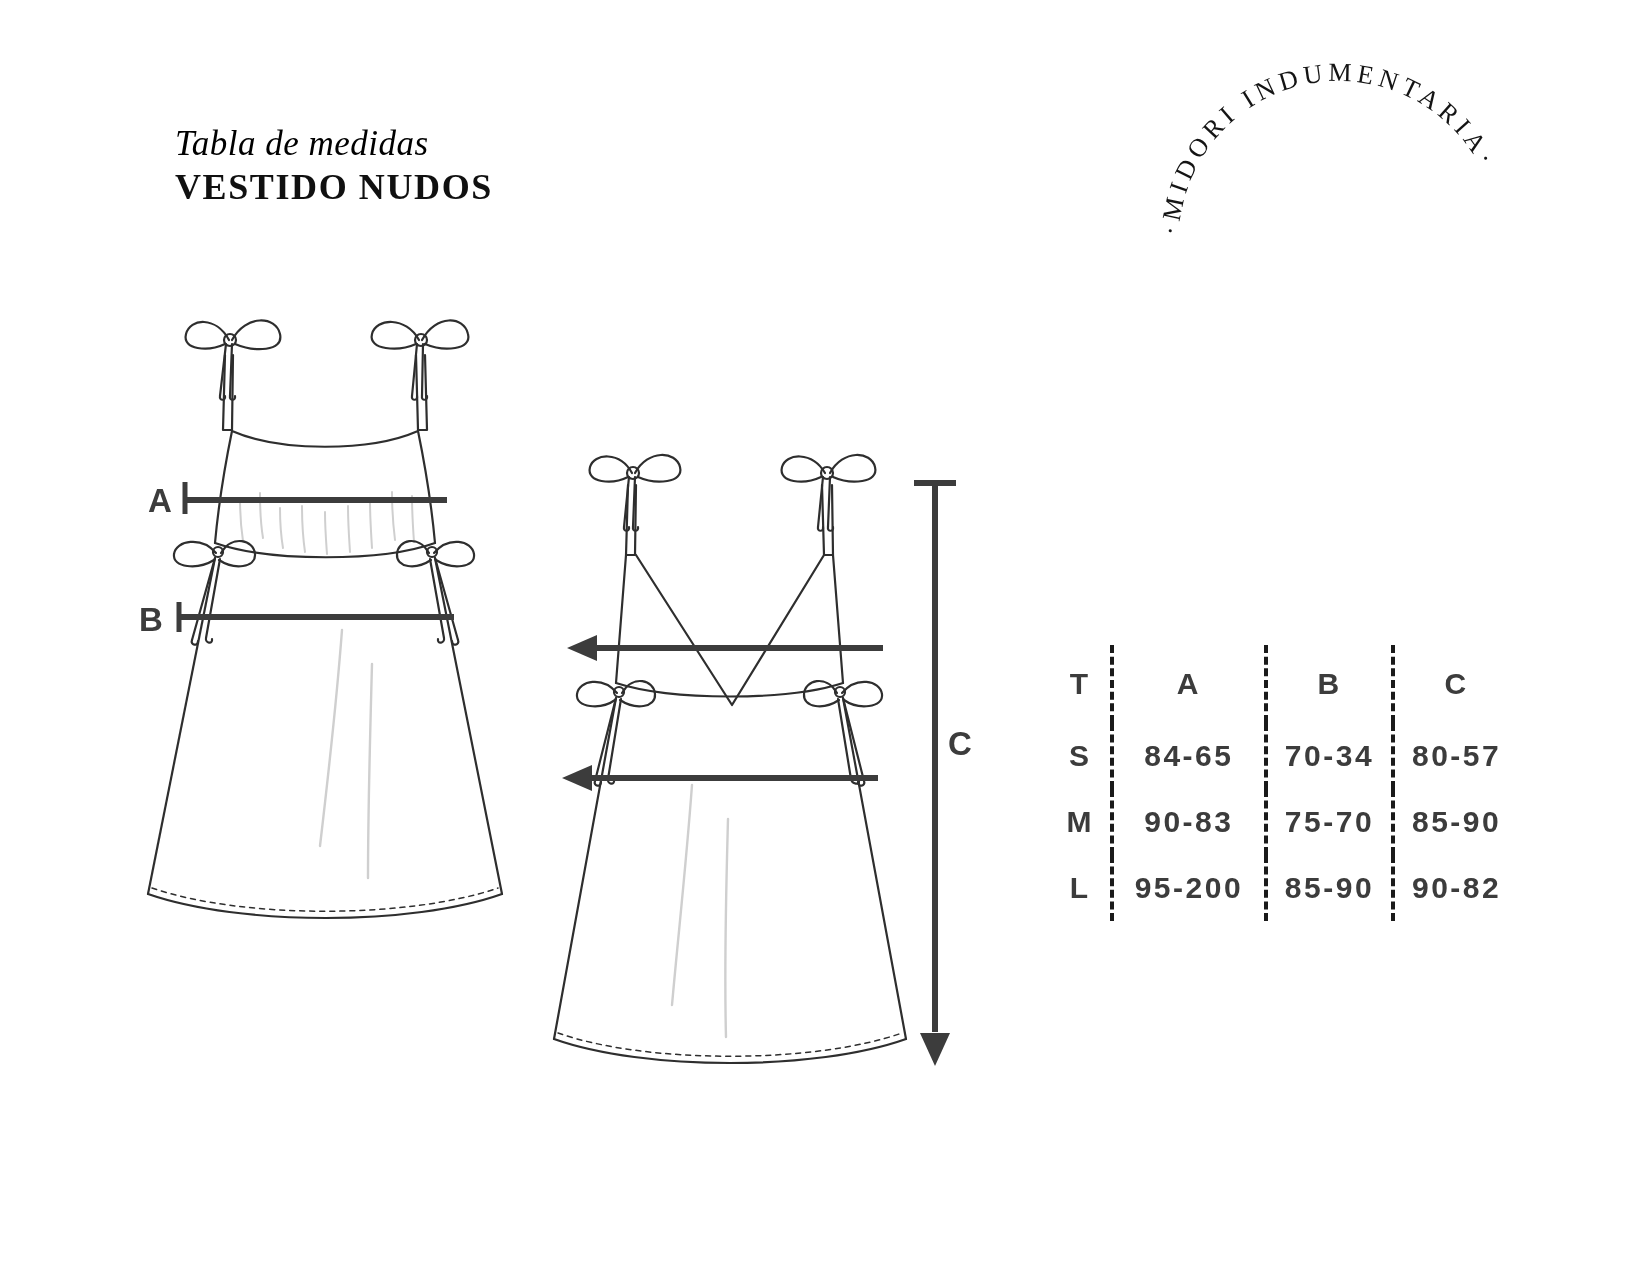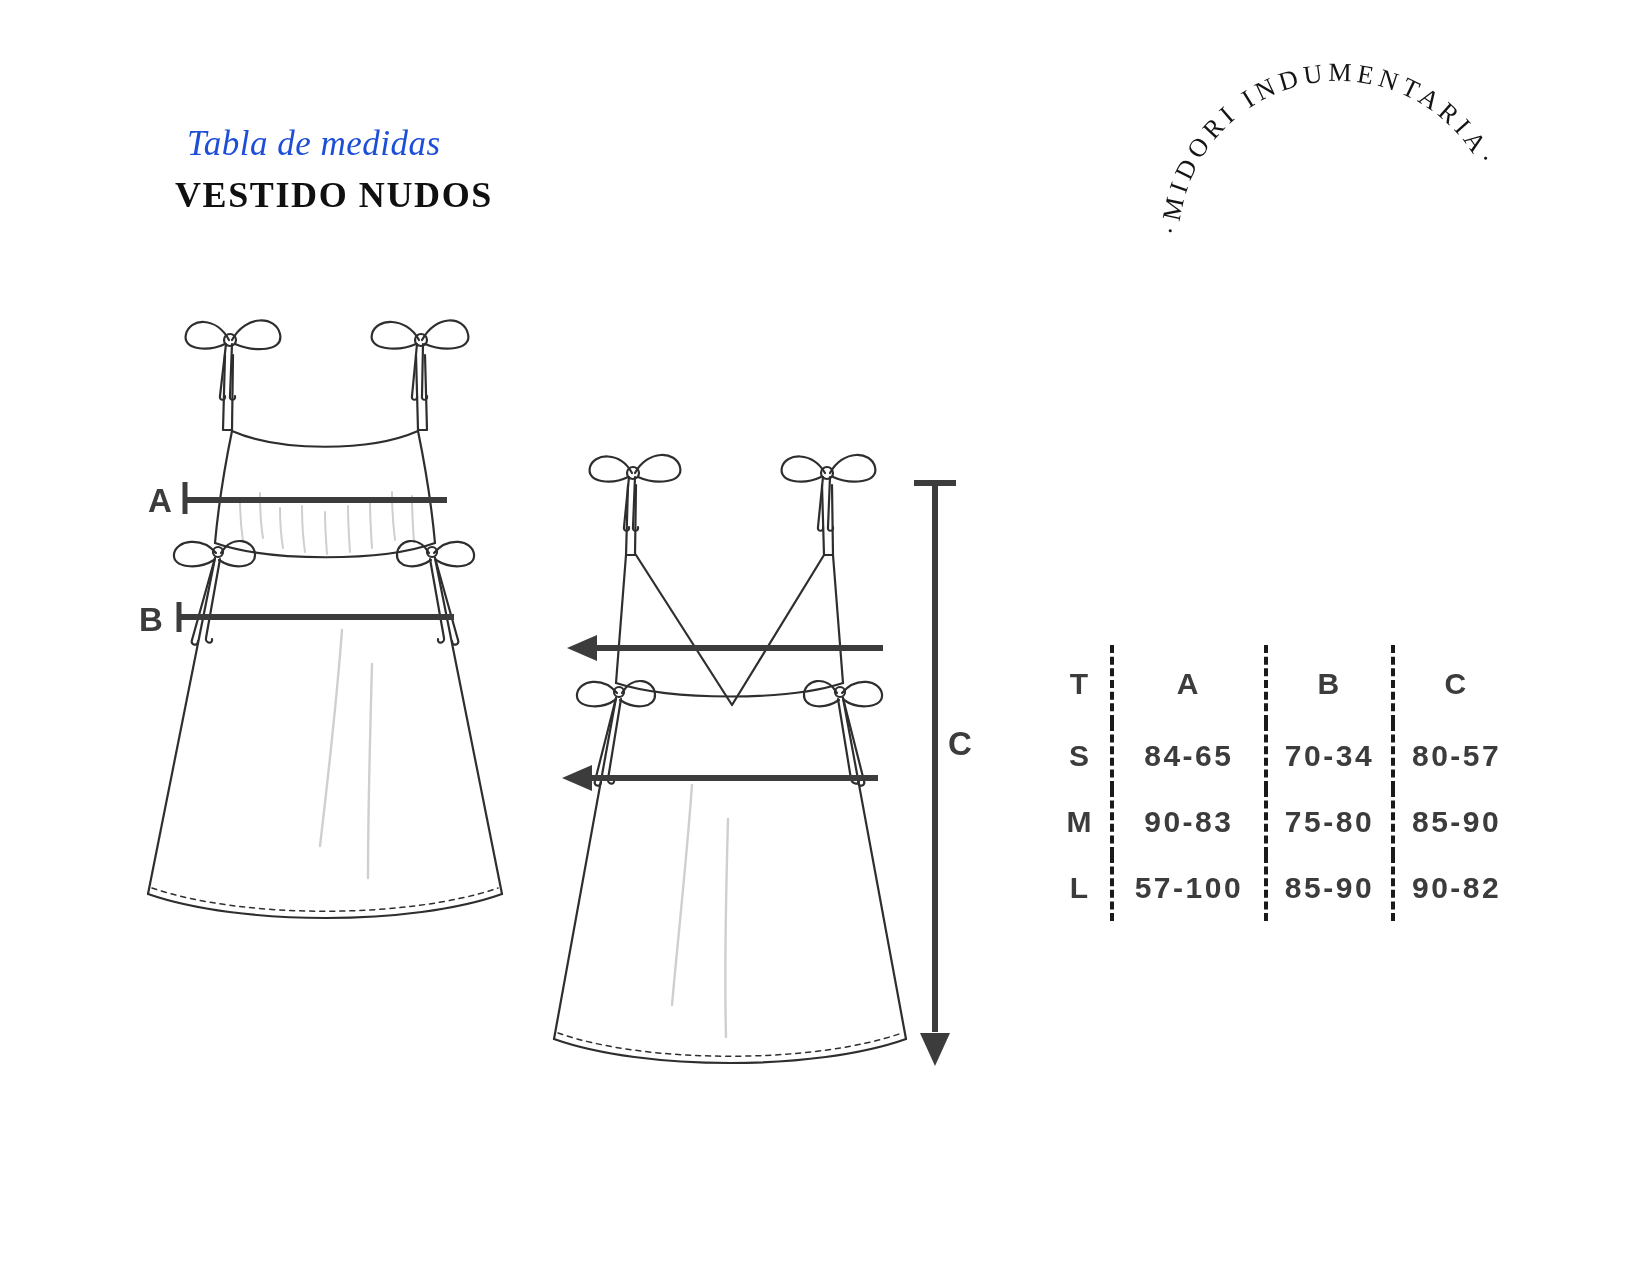--- a/index.html
+++ b/index.html
@@ -20,34 +20,33 @@
   #title-block {
     position: absolute;
     left: 175px;
     top: 125px;
     width: 600px;
   }
   #title-eyebrow {
     font-family: "Liberation Serif", serif;
     font-style: italic;
     font-size: 35px;
-    color: #1d4ed8;
+    color: #000000;
     letter-spacing: 0.5px;
     line-height: 1.08;
     white-space: nowrap;
-    margin-left: 12px;
   }
   #title-main {
     font-family: "Liberation Serif", serif;
     font-weight: bold;
     font-size: 36px;
     color: #101010;
     letter-spacing: 1.6px;
     line-height: 1.12;
-    margin-top: 12px;
+    margin-top: 4px;
     white-space: nowrap;
   }
 
   
   #logo-wrap {
     position: absolute;
     left: 1145px;
     top: 55px;
     width: 380px;
     height: 380px;
@@ -317,24 +316,24 @@
     <tbody>
       <tr>
         <td class="col-t">S</td>
         <td class="dv">84-65</td>
         <td class="dv">70-34</td>
         <td class="dv">80-57</td>
       </tr>
       <tr>
         <td class="col-t">M</td>
         <td class="dv">90-83</td>
-        <td class="dv">75-80</td>
+        <td class="dv">75-70</td>
         <td class="dv">85-90</td>
       </tr>
       <tr>
         <td class="col-t">L</td>
-        <td class="dv">57-100</td>
+        <td class="dv">95-200</td>
         <td class="dv">85-90</td>
         <td class="dv">90-82</td>
       </tr>
     </tbody>
   </table>
 </div>
 
 </body></html>

